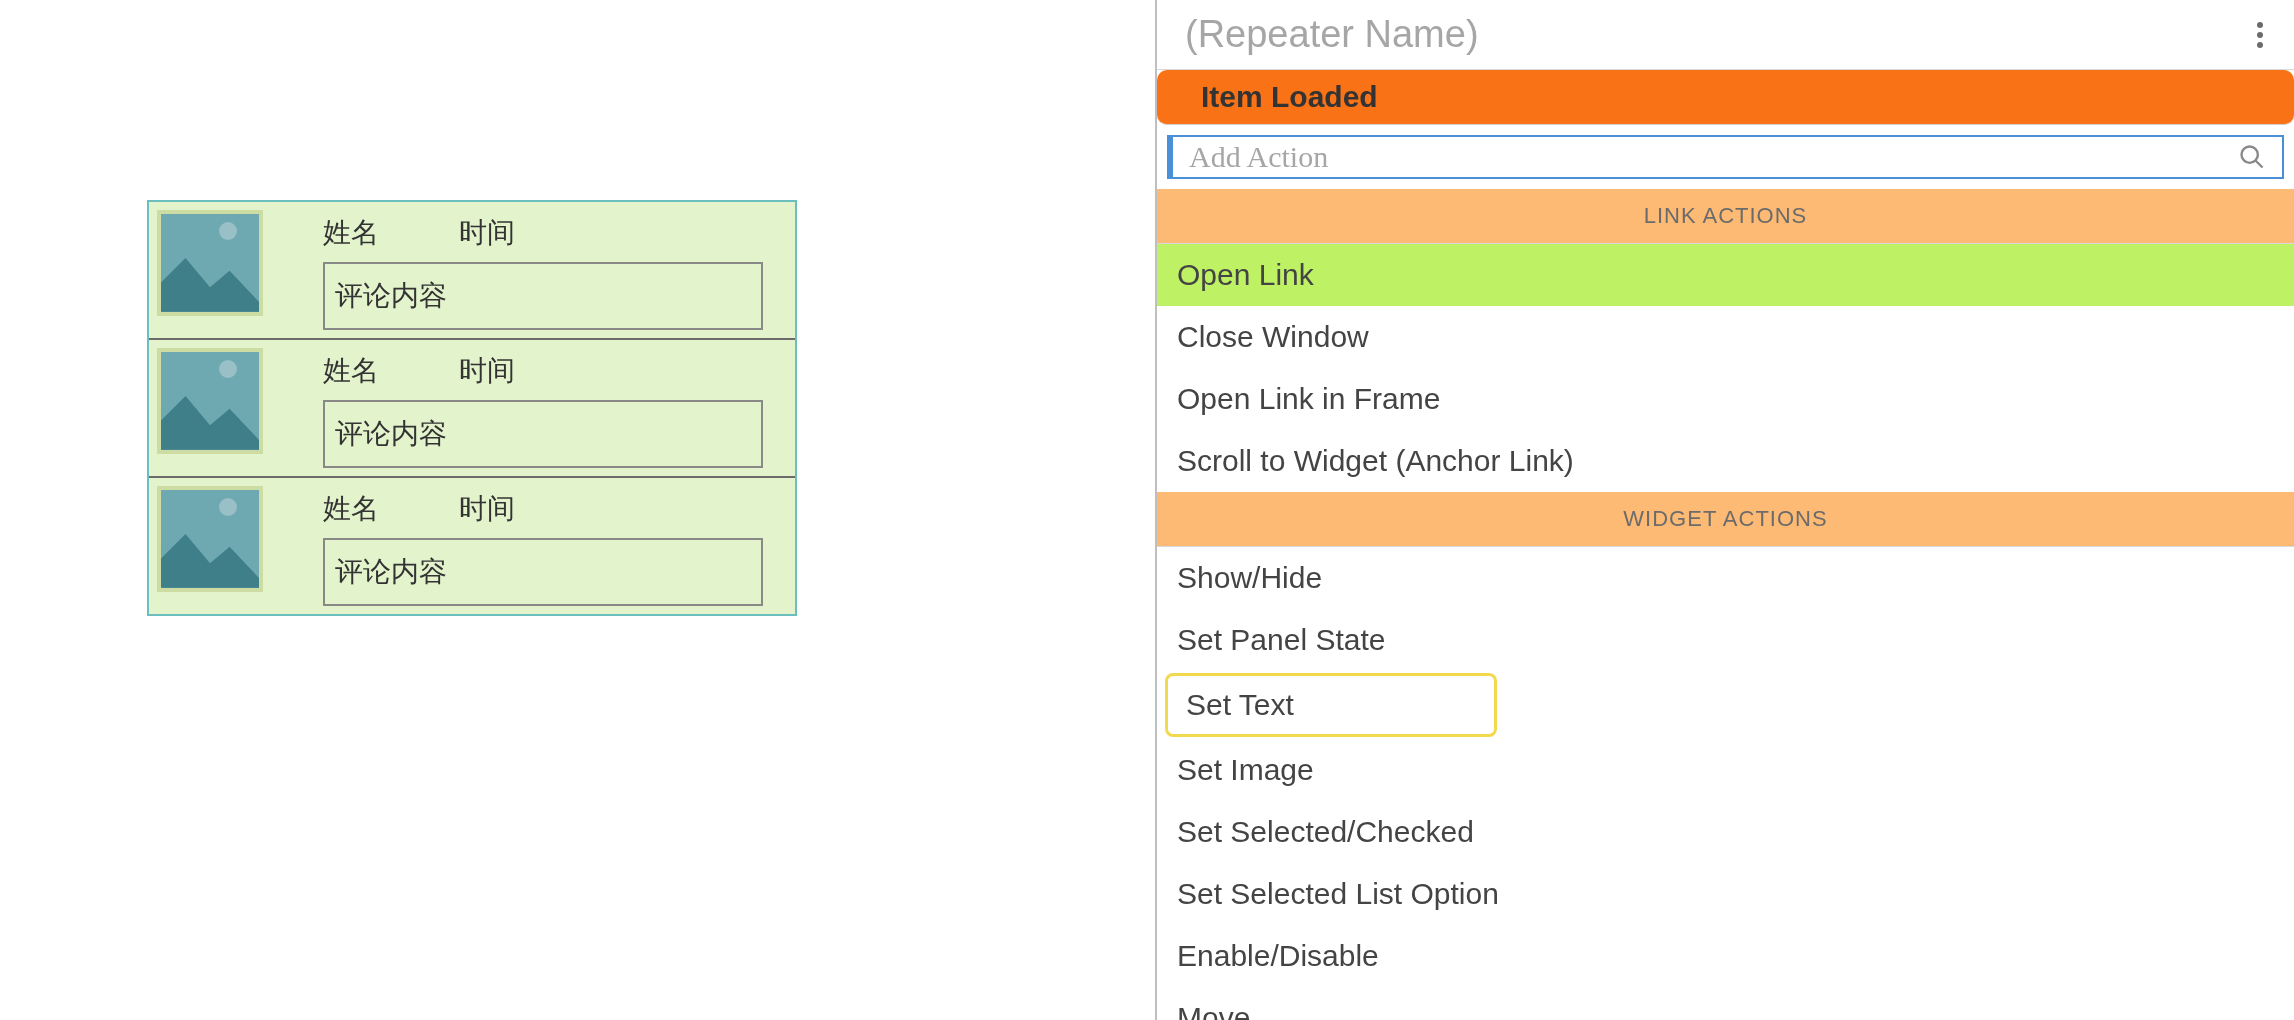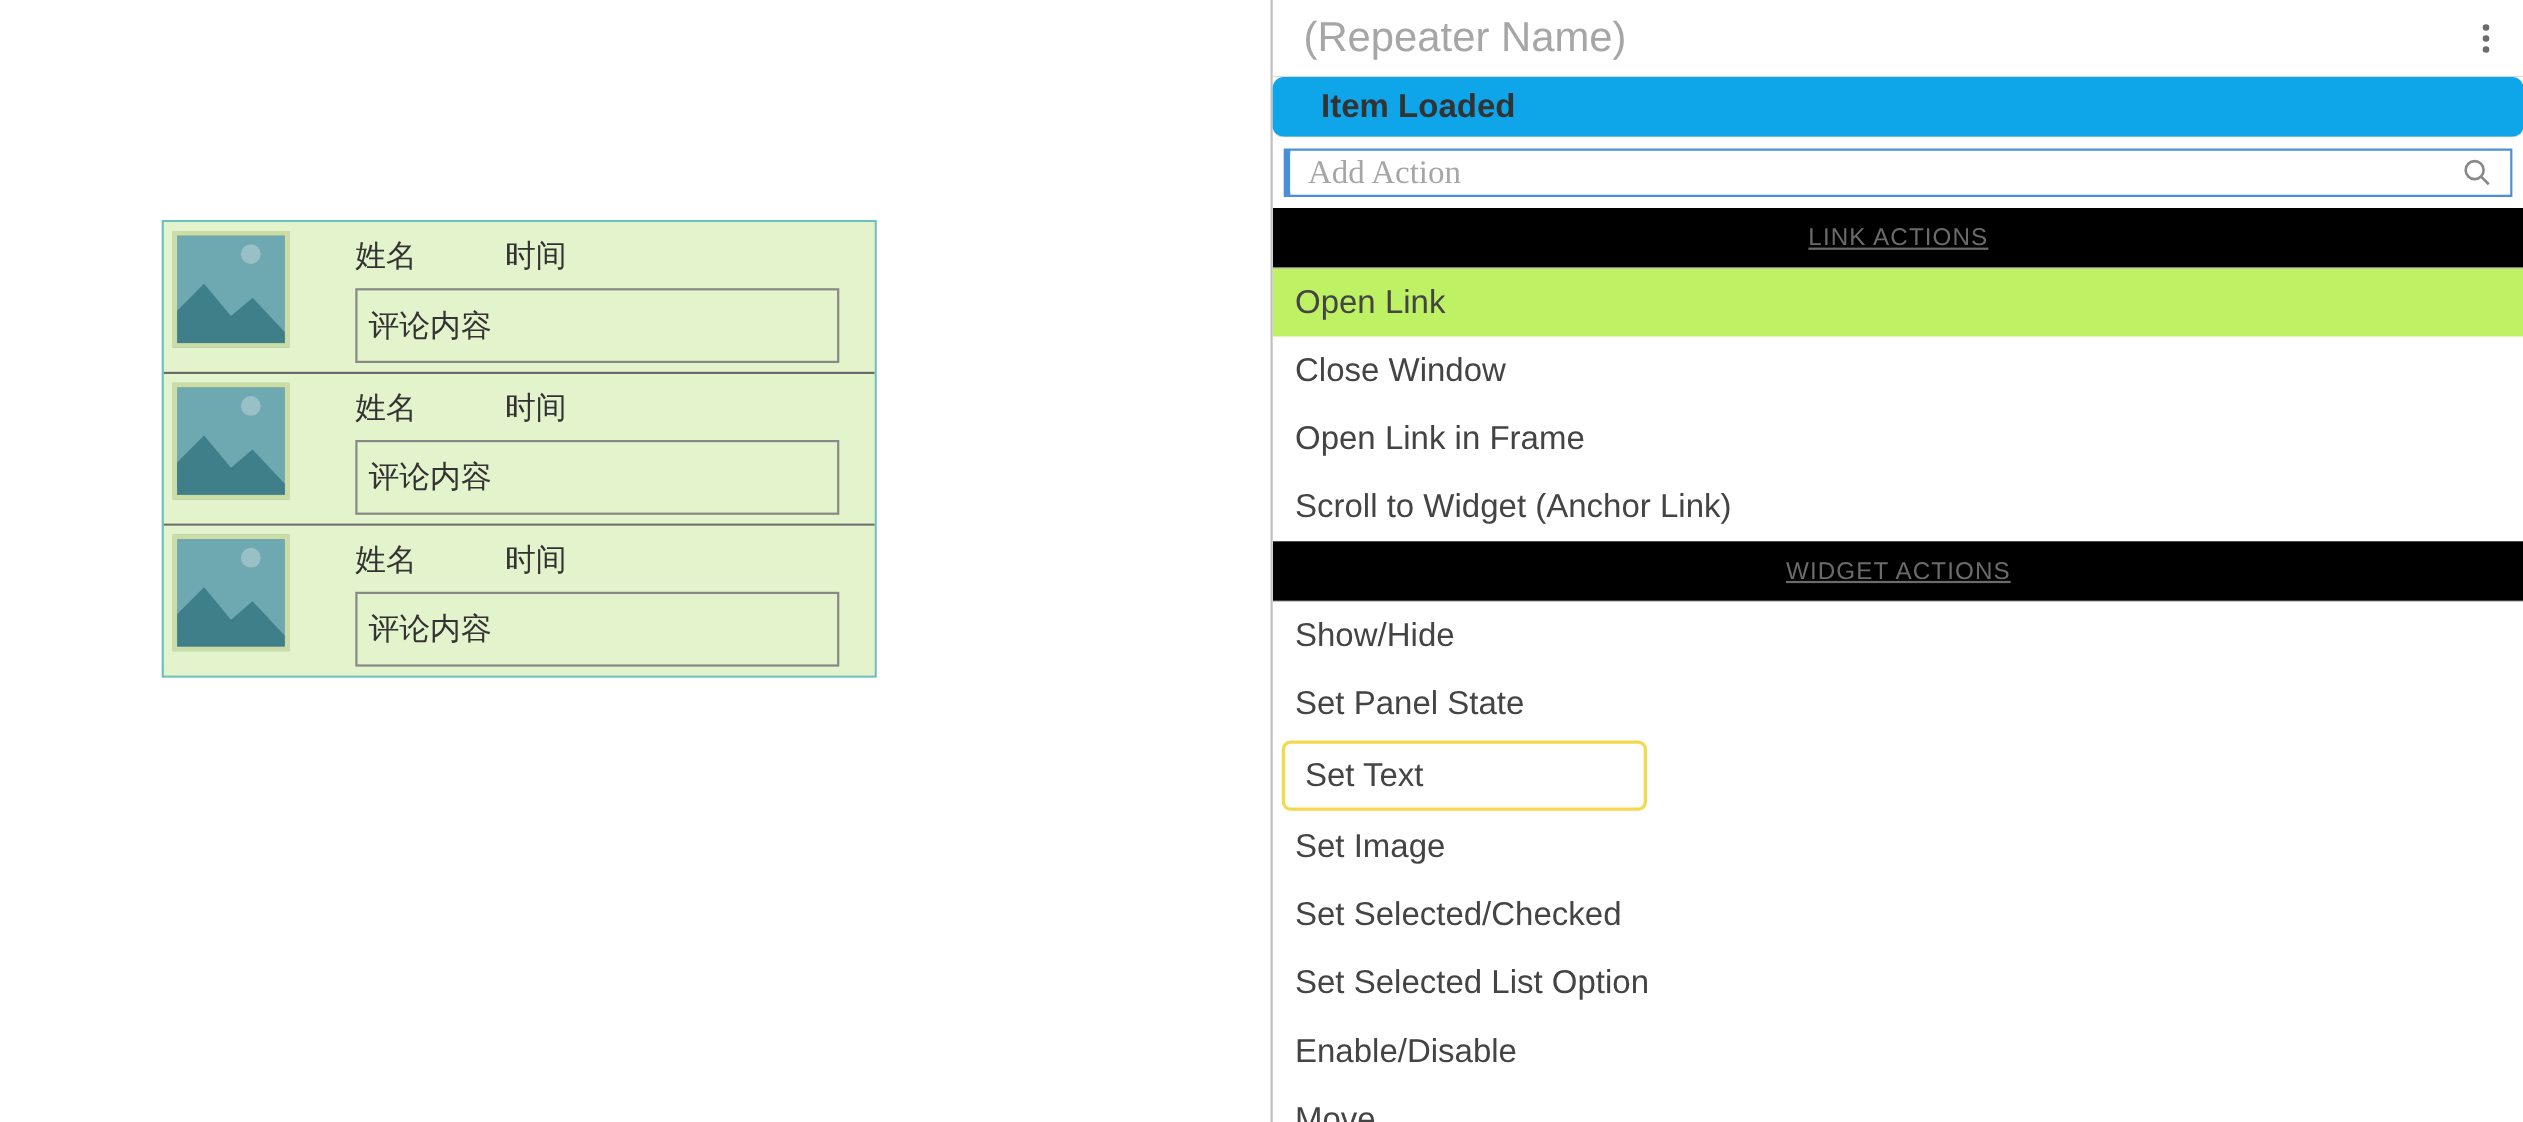--- a/index.html
+++ b/index.html
@@ -125,21 +125,21 @@
       gap: 4px;
       cursor: pointer;
     }
     .more-dot {
       width: 6px;
       height: 6px;
       border-radius: 50%;
       background: #6b6b6b;
     }
     .event-bar {
-      background: #0ea5e9;
+      background: #f97316;
       border-bottom: 1px solid #d0d0d0;
       padding: 10px 44px;
       font-size: 30px;
       font-weight: 700;
       color: #333;
       border-radius: 10px;
     }
     .search-row {
       border: 2px solid #4a90d9;
       border-left: 6px solid #4a90d9;
@@ -171,22 +171,21 @@
       flex: 1;
       overflow-y: auto;
     }
     .section-header {
       font-size: 22px;
       letter-spacing: 1px;
       color: #6b6b6b;
       text-align: center;
       padding: 14px 0;
       border-bottom: 1px solid #d8d8d8;
-      background: #000000;
-      text-decoration: underline;
+      background: #fdba74;
     }
     .action-item {
       font-size: 30px;
       color: #444;
       padding: 14px 20px;
       cursor: pointer;
       background: #fff;
     }
     .action-item.hovered {
       background: #bef264;

